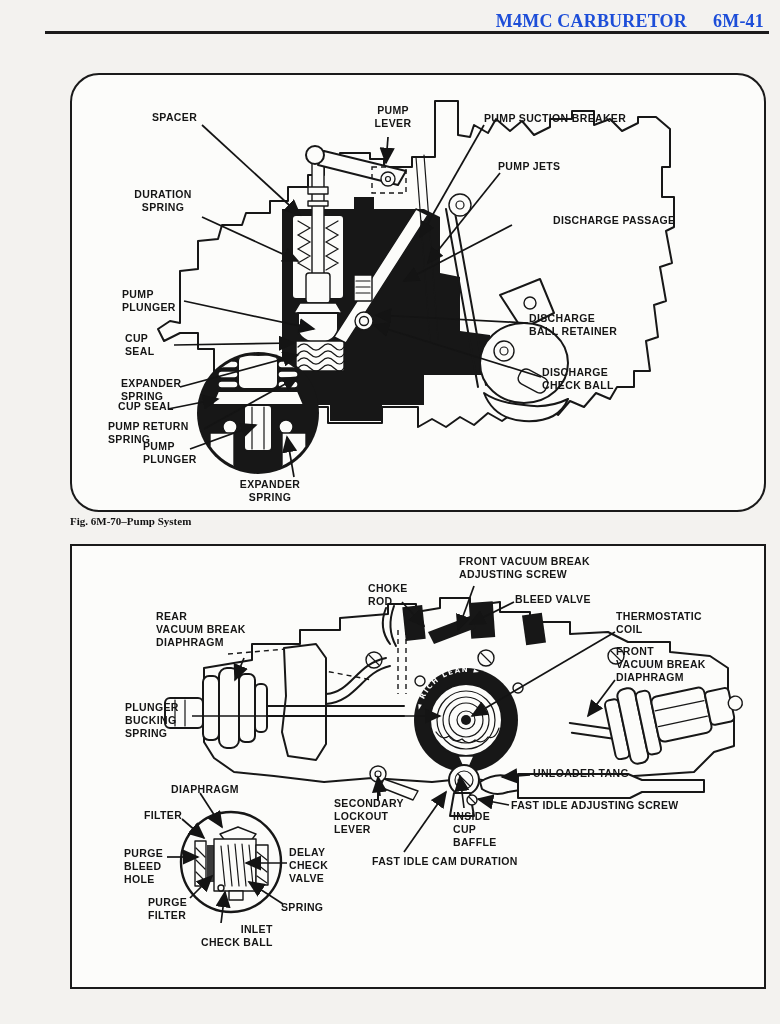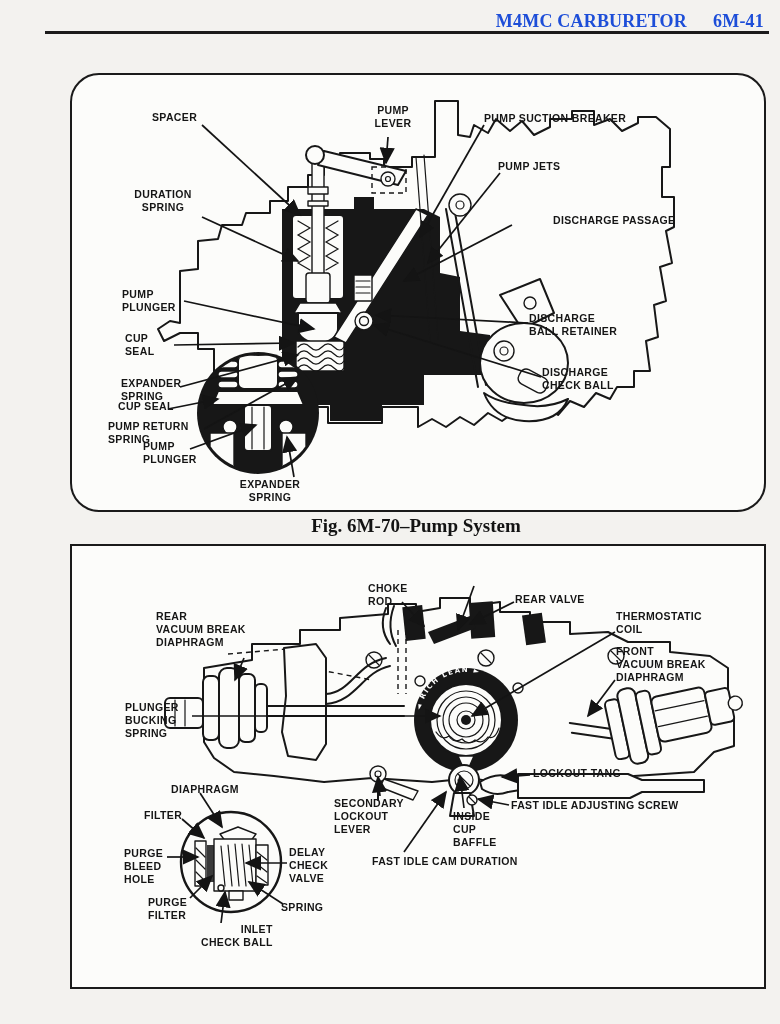--- a/index.html
+++ b/index.html
@@ -6,21 +6,21 @@
   .page{position:relative;width:780px;height:1024px;background:#f3f2ef;font-family:"Liberation Sans",sans-serif;overflow:hidden;}
   .hdr{position:absolute;top:11px;right:16px;font-family:"Liberation Serif",serif;font-weight:bold;font-size:18px;color:#1d4ed8;letter-spacing:.2px;}
   .hdr .num{margin-left:26px;}
   .rule{position:absolute;left:45px;top:31px;width:724px;height:2.6px;background:#1b1b1b;}
   .figbox{position:absolute;background:#fcfcfa;border:2.4px solid #1a1a1a;}
   #fig1{left:70px;top:73px;width:692px;height:435px;border-radius:29px;}
   #fig2{left:70px;top:544px;width:692px;height:441px;}
   .figbox svg{position:absolute;left:0;top:0;}
   .lbl{position:absolute;font-weight:bold;font-size:10.5px;line-height:13px;letter-spacing:.35px;color:#151515;white-space:pre-line;}
   .ctr{text-align:center;}
-  .caption{position:absolute;left:70px;width:692px;text-align:center;font-family:"Liberation Serif",serif;font-weight:bold;font-size:19px;color:#131313;}
+  .caption{position:absolute;left:70px;width:692px;font-family:"Liberation Serif",serif;font-weight:bold;font-size:11px;color:#131313;}
   
   .wh{fill:#fcfcfa;stroke:#171717;stroke-width:2;stroke-linejoin:round;}
   .w1{fill:#fcfcfa;stroke:#171717;stroke-width:1.4;stroke-linejoin:round;}
   .bk{fill:#171717;stroke:none;}
   .ln{fill:none;stroke:#171717;stroke-width:2;stroke-linejoin:round;stroke-linecap:round;}
   .tn{fill:none;stroke:#171717;stroke-width:1.2;stroke-linecap:round;}
   .leader{fill:none;stroke:#141414;stroke-width:1.7;}
   .dash{fill:none;stroke:#171717;stroke-width:1.4;stroke-dasharray:5 4;}
   .dial{fill:#ffffff;font-family:"DejaVu Sans",sans-serif;font-weight:bold;font-size:7px;letter-spacing:1.6px;}
 </style>
@@ -304,35 +304,37 @@
         <path d="M128,247 L150,281" marker-end="url(#ah2)"></path>
         <path d="M110,273 L132,292" marker-end="url(#ah2)"></path>
         <path d="M95,311 L126,311" marker-end="url(#ah2)"></path>
         <path d="M118,352 L140,330" marker-end="url(#ah2)"></path>
         <path d="M149,377 L153,346" marker-end="url(#ah2)"></path>
         <path d="M215,317 L174,317" marker-end="url(#ah2)"></path>
         <path d="M211,358 L177,336" marker-end="url(#ah2)"></path>
       </g>
     </svg>
 
+    <div class="lbl" style="left:387px;top:9px;">FRONT VACUUM BREAK
+ADJUSTING SCREW</div>
     <div class="lbl" style="left:296px;top:36px;">CHOKE
 ROD</div>
-    <div class="lbl" style="left:443px;top:47px;">REAR VALVE</div>
+    <div class="lbl" style="left:443px;top:47px;">BLEED VALVE</div>
     <div class="lbl" style="left:544px;top:64px;">THERMOSTATIC
 COIL</div>
     <div class="lbl" style="left:544px;top:99px;">FRONT
 VACUUM BREAK
 DIAPHRAGM</div>
     <div class="lbl" style="left:84px;top:64px;">REAR
 VACUUM BREAK
 DIAPHRAGM</div>
     <div class="lbl" style="left:53px;top:155px;">PLUNGER
 BUCKING
 SPRING</div>
-    <div class="lbl" style="left:461px;top:221px;">LOCKOUT TANG</div>
+    <div class="lbl" style="left:461px;top:221px;">UNLOADER TANG</div>
     <div class="lbl" style="left:439px;top:253px;">FAST IDLE ADJUSTING SCREW</div>
     <div class="lbl" style="left:262px;top:251px;">SECONDARY
 LOCKOUT
 LEVER</div>
     <div class="lbl" style="left:381px;top:264px;">INSIDE
 CUP
 BAFFLE</div>
     <div class="lbl" style="left:300px;top:309px;">FAST IDLE CAM DURATION</div>
     <div class="lbl" style="left:99px;top:237px;">DIAPHRAGM</div>
     <div class="lbl" style="left:72px;top:263px;">FILTER</div>

